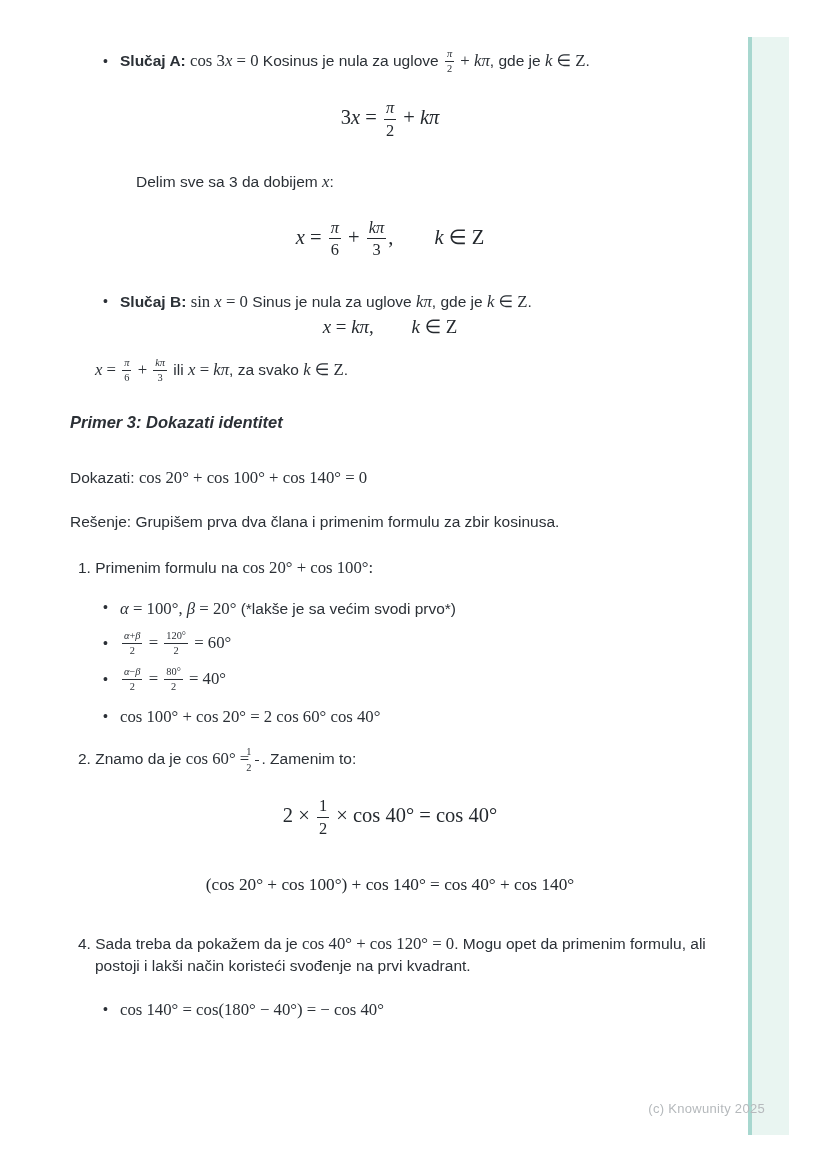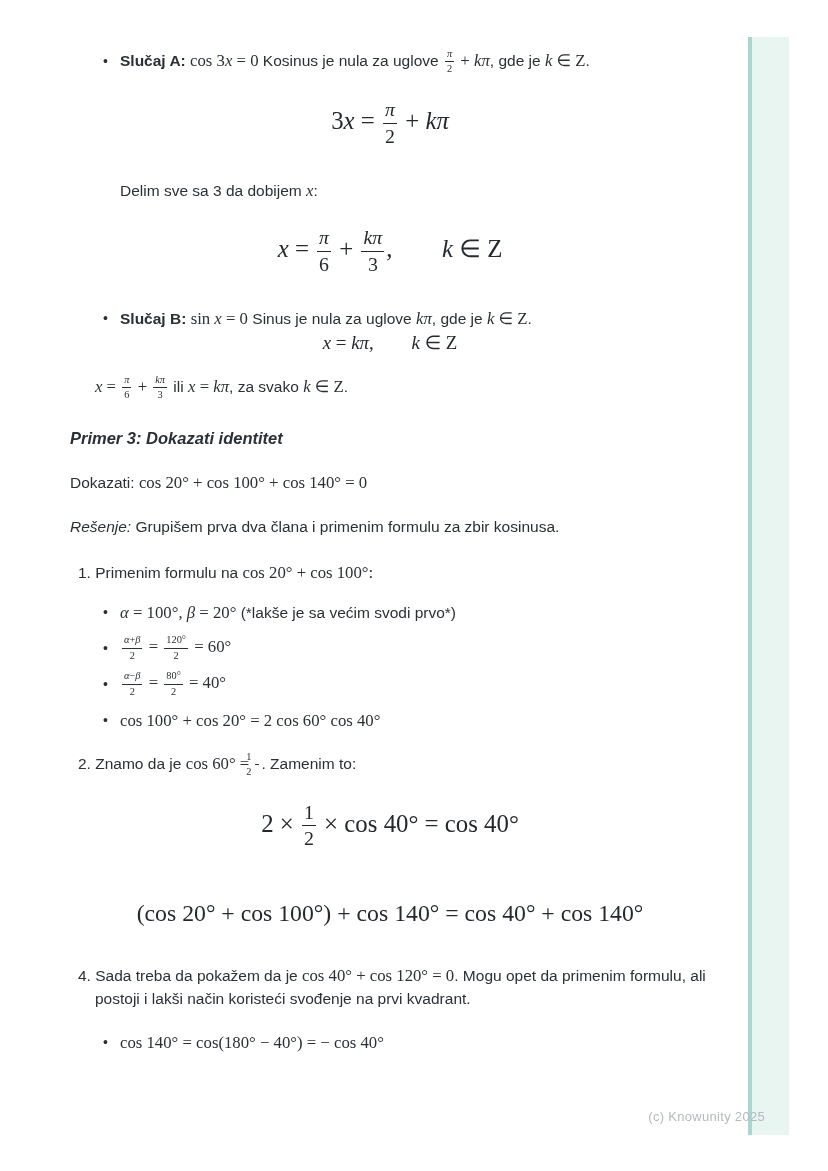--- a/index.html
+++ b/index.html
@@ -5,41 +5,41 @@
   html,body{margin:0;padding:0;}
   body{background:#ffffff;}
   .page{position:relative;width:828px;height:1171px;background:#ffffff;overflow:hidden;
         font-family:"Liberation Sans",sans-serif;font-size:15.5px;color:#2b3036;line-height:1.4;}
   .edge-bar{position:absolute;top:37px;right:39px;width:37px;height:1098px;
             background:#e9f5f1;border-left:4px solid #a7d7cf;z-index:1;}
   .content{position:relative;z-index:2;padding:48px 118px 0 70px;}
   
   .seg-s{font-family:Liberation Sans, sans-serif;}
   .seg-b{font-family:"Liberation Sans",sans-serif;font-weight:700;margin-top:39px;}
-  .seg-e{font-family:"Liberation Sans",sans-serif;font-style:italic;}
+  .seg-e{font-family:"Liberation Sans",sans-serif;}
   .seg-r{font-family:"Liberation Serif",serif;font-size:1.08em;}
   .seg-i{font-family:"Liberation Serif",serif;font-style:italic;font-size:1.08em;}
   
   .frac{display:inline-flex;flex-direction:column;align-items:center;vertical-align:middle;
         line-height:1;margin:0 2px;font-family:"Liberation Serif",serif;}
   .frac .num,.frac .den{display:block;font-size:0.62em;line-height:1.2;padding:0 2px;text-align:center;}
   .frac .num{border-bottom:1px solid currentColor;padding-bottom:1px;}
   .frac .den{padding-top:1px;}
   
   .bullet{display:flex;align-items:center;margin-left:33px;}
   .bullet .dot{width:17px;flex:none;font-size:14px;}
   .bullet .bt{flex:1;}
   .numbered{margin-left:8px;padding-left:17px;text-indent:-17px;}
   .plain{margin-left:0;}
   .indented{margin-left:25px;}
-  .eq{text-align:center;font-size:23px;color:#24292e;}
+  .eq{text-align:center;font-size:19px;color:#24292e;}
   .eq .frac .num,.eq .frac .den{font-size:0.8em;}
   .heading{font-weight:700;font-size:16.5px;font-style:italic;}
   .watermark{position:absolute;top:1100px;right:63px;z-index:3;
-             font-family:"Liberation Sans",sans-serif;font-size:13px;color:#b5b9bc;letter-spacing:0.3px;margin-top:8px;}
+             font-family:"Liberation Sans",sans-serif;font-size:13px;color:#b5b9bc;letter-spacing:0.3px;}
 </style>
 </head>
 <body>
 
 <div class="page">
   <div class="edge-bar"></div>
 
   <div class="content">
 
     <div class="bullet">
@@ -48,21 +48,21 @@
             <span class="num"><span class="seg-i">π</span></span>
             <span class="den"><span class="seg-r">2</span></span>
           </span><span class="seg-r"> + </span><span class="seg-i">kπ</span><span class="seg-s">, gde je </span><span class="seg-i">k</span><span class="seg-r"> ∈ Z</span><span class="seg-s">.</span></span>
     </div>
 
     <div class="eq" style="margin-top:22px"><span class="seg-r">3</span><span class="seg-i">x</span><span class="seg-r"> = </span><span class="frac">
           <span class="num"><span class="seg-i">π</span></span>
           <span class="den"><span class="seg-r">2</span></span>
         </span><span class="seg-r"> + </span><span class="seg-i">kπ</span></div>
 
-    <div class="plain" style="margin-top:30px;margin-left:50px"><span class="seg-s">Delim sve sa 3 da dobijem </span><span class="seg-i">x</span><span class="seg-s">:</span></div>
+    <div class="plain" style="margin-top:30px;margin-left:66px"><span class="seg-s">Delim sve sa 3 da dobijem </span><span class="seg-i">x</span><span class="seg-s">:</span></div>
 
     <div class="eq" style="margin-top:24px"><span class="seg-i">x</span><span class="seg-r"> = </span><span class="frac">
           <span class="num"><span class="seg-i">π</span></span>
           <span class="den"><span class="seg-r">6</span></span>
         </span><span class="seg-r"> + </span><span class="frac">
           <span class="num"><span class="seg-i">kπ</span></span>
           <span class="den"><span class="seg-r">3</span></span>
         </span><span class="seg-r">,  </span><span class="seg-i">k</span><span class="seg-r"> ∈ Z</span></div>
 
     <div class="bullet" style="margin-top:30px">
@@ -76,21 +76,21 @@
     <div class="indented" style="margin-top:17px"><span class="seg-i">x</span><span class="seg-r"> = </span><span class="frac">
           <span class="num"><span class="seg-i">π</span></span>
           <span class="den"><span class="seg-r">6</span></span>
         </span><span class="seg-r"> + </span><span class="frac">
           <span class="num"><span class="seg-i">kπ</span></span>
           <span class="den"><span class="seg-r">3</span></span>
         </span><span class="seg-s"> ili </span><span class="seg-i">x</span><span class="seg-r"> = </span><span class="seg-i">kπ</span><span class="seg-s">, za svako </span><span class="seg-i">k</span><span class="seg-r"> ∈ Z</span><span class="seg-s">.</span></div>
 
     <div class="heading" style="margin-top:26px">Primer 3: Dokazati identitet</div>
 
-    <div class="plain" style="margin-top:20px"><span class="seg-s">Dokazati: </span><span class="seg-r">cos 20° + cos 100° + cos 140° = 0</span></div>
+    <div class="plain" style="margin-top:32px"><span class="seg-s">Dokazati: </span><span class="seg-r">cos 20° + cos 100° + cos 140° = 0</span></div>
 
     <div class="plain" style="margin-top:22px"><span class="seg-e">Rešenje:</span><span class="seg-s"> Grupišem prva dva člana i primenim formulu za zbir kosinusa.</span></div>
 
     <div class="numbered" style="margin-top:23px"><span class="seg-s">1. Primenim formulu na </span><span class="seg-r">cos 20° + cos 100°:</span></div>
 
     <div class="bullet" style="margin-top:17px">
       <span class="dot">•</span>
       <span class="bt"><span class="seg-i">α</span><span class="seg-r"> = 100°, </span><span class="seg-i">β</span><span class="seg-r"> = 20°</span><span class="seg-s"> (*lakše je sa većim svodi prvo*)</span></span>
     </div>
 
@@ -125,21 +125,21 @@
           <span class="num"><span class="seg-r">1</span></span>
           <span class="den"><span class="seg-r">2</span></span>
         </span><span class="seg-s">. Zamenim to:</span></div>
 
     <div class="eq" style="margin-top:22px"><span class="seg-r">2 × </span><span class="frac">
           <span class="num"><span class="seg-r">1</span></span>
           <span class="den"><span class="seg-r">2</span></span>
         </span><span class="seg-r"> × cos 40° = cos 40°</span></div>
 
 
-    <div class="eq" style="margin-top:46px;font-size:22px"><span class="seg-r">(cos 20° + cos 100°) + cos 140° = cos 40° + cos 140°</span></div>
+    <div class="eq" style="margin-top:35px;font-size:16px"><span class="seg-r">(cos 20° + cos 100°) + cos 140° = cos 40° + cos 140°</span></div>
 
     <div class="numbered" style="margin-top:34px"><span class="seg-s">4. Sada treba da pokažem da je </span><span class="seg-r">cos 40° + cos 120° = 0</span><span class="seg-s">. Mogu opet da primenim formulu, ali postoji i lakši način koristeći svođenje na prvi kvadrant.</span></div>
 
     <div class="bullet" style="margin-top:21px">
       <span class="dot">•</span>
       <span class="bt"><span class="seg-r">cos 140° = cos(180° − 40°) = − cos 40°</span></span>
     </div>
 
   </div>
 

